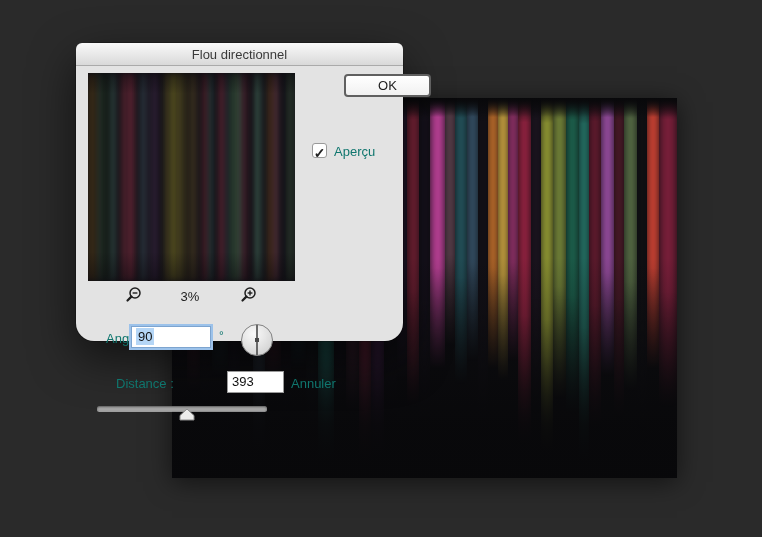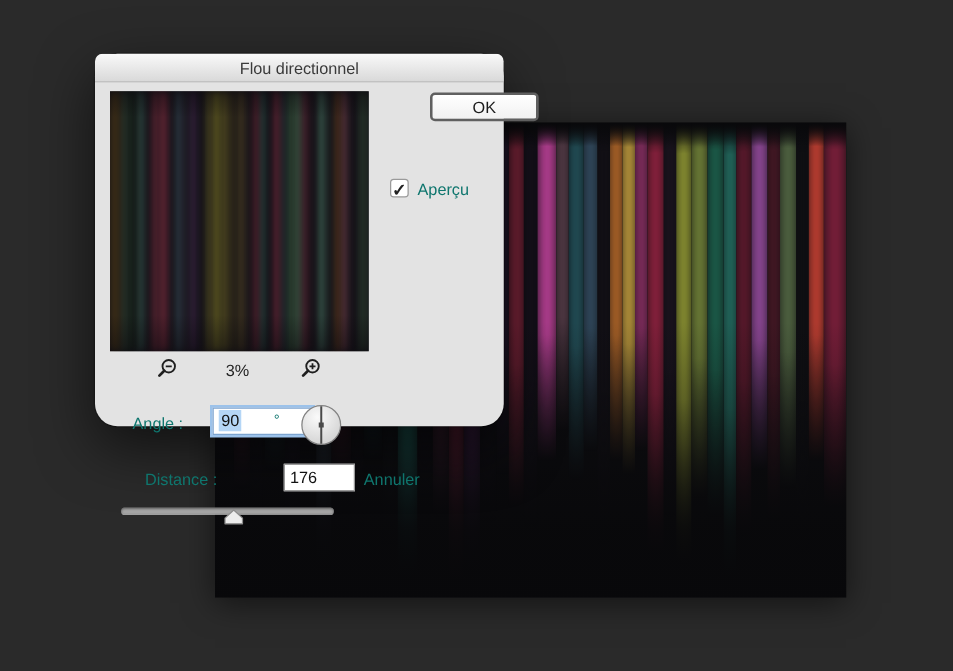--- a/index.html
+++ b/index.html
@@ -62,21 +62,21 @@
   .angle-lbl    { left:30px;  top:288px; }
   .degree-lbl   { left:143px; top:286px; font-size:12px; }
   .distance-lbl { left:40px;  top:333px; width:106px; text-align:left; }
   .pixels-lbl   { left:215px; top:333px; }
 
   .field {
     position:absolute; background:#fff; border:1px solid #9a9a9a;
     font-size:13px; color:#111; line-height:20px; padding-left:4px; overflow:hidden;
   }
   .angle-field    { left:55px;  top:283px; width:80px; height:22px;
-                    border:1px solid #7da4cf; box-shadow:0 0 0 2px #9cc2ea;margin-left:39px; }
+                    border:1px solid #7da4cf; box-shadow:0 0 0 2px #9cc2ea; }
   .angle-field .sel { background:#b5d6f6; padding:1px 2px; }
   .distance-field { left:151px; top:328px; width:57px; height:22px; }
 
   
   .dial { position:absolute; left:164px; top:280px; width:34px; height:34px; cursor:pointer; }
 
   
   .slider-track {
     position:absolute; left:21px; top:363px; width:170px; height:5px;
     background:#a6a6a6; border-radius:3px;
@@ -237,21 +237,21 @@
         <circle cx="17" cy="17" r="15.5" fill="url(#dialg)" stroke="#828282" stroke-width="1"></circle>
         <g id="dial-needle" transform="rotate(0 17 17)">
           <line x1="17" y1="2" x2="17" y2="32" stroke="#4a4a4a" stroke-width="1.6"></line>
           <rect x="15" y="15" width="4" height="4" fill="#4a4a4a"></rect>
         </g>
       </svg>
     </div>
 
     <span class="lbl distance-lbl">Distance :</span>
     <div class="field distance-field">
-      <span>176</span>
+      <span>393</span>
     </div>
     <span class="lbl pixels-lbl">Annuler</span>
 
     <div class="slider-track"></div>
     <div class="slider-thumb" style="left: 103.1px;">
       <svg width="16" height="13" viewBox="0 0 16 13">
         <path d="M8 1 L15 7.5 L15 12 L1 12 L1 7.5 Z" fill="#ececec" stroke="#8c8c8c" stroke-width="1" stroke-linejoin="round"></path>
       </svg>
     </div>
 

